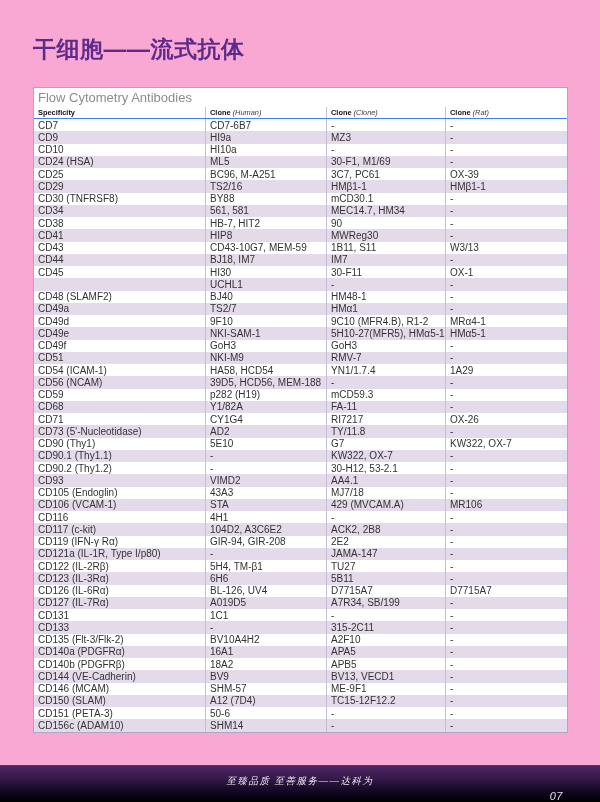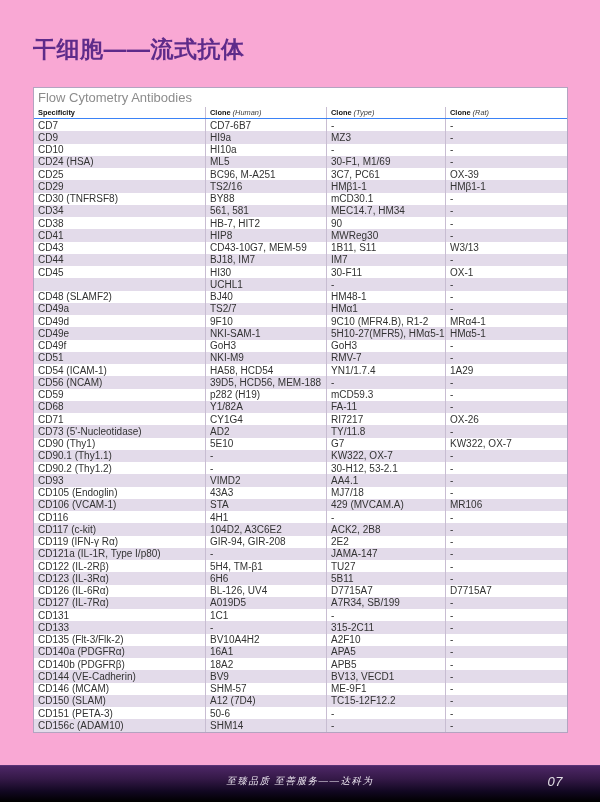--- a/index.html
+++ b/index.html
@@ -41,43 +41,43 @@
     position:absolute; left:0; right:0; bottom:0; height:37px;
     background:linear-gradient(180deg, #4d2766 0%, #351948 35%, #120822 70%, #000000 100%);
     border-top:1px solid #5a3376;
     font-style:italic;
   }
   .footer-slogan {
     position:absolute; left:0; right:0; top:9px; text-align:center;
     font-size:9.5px; color:#ece7f0; letter-spacing:1.5px;
   }
   .page-number {
-    position:absolute; right:37px; top:8px;
-    font-size:13px; color:#e3e0e6; letter-spacing:0.5px;
+    position:absolute; right:37px; top:24px;
+    font-size:11px; color:#e3e0e6; letter-spacing:0.5px;
   }
 </style>
 </head>
 <body>
 
 <div class="page">
 
   <h1 class="page-title">干细胞——流式抗体</h1>
 
   <div class="table-wrap">
     <div class="table-title">Flow Cytometry Antibodies</div>
 
     <div class="col-header">
       <div class="cell c0">
         <span>Specificity</span>
       </div>
       <div class="cell c1">
         <span>Clone</span>&nbsp;<i>(Human)</i>
       </div>
       <div class="cell c2">
-        <span>Clone</span>&nbsp;<i>(Type)</i>
+        <span>Clone</span>&nbsp;<i>(Clone)</i>
       </div>
       <div class="cell c3">
         <span>Clone</span>&nbsp;<i>(Rat)</i>
       </div>
     </div>
 
     <div class="tbody">
         <div class="row">
           <div class="cell c0">CD7</div>
           <div class="cell c1">CD7-6B7</div>

